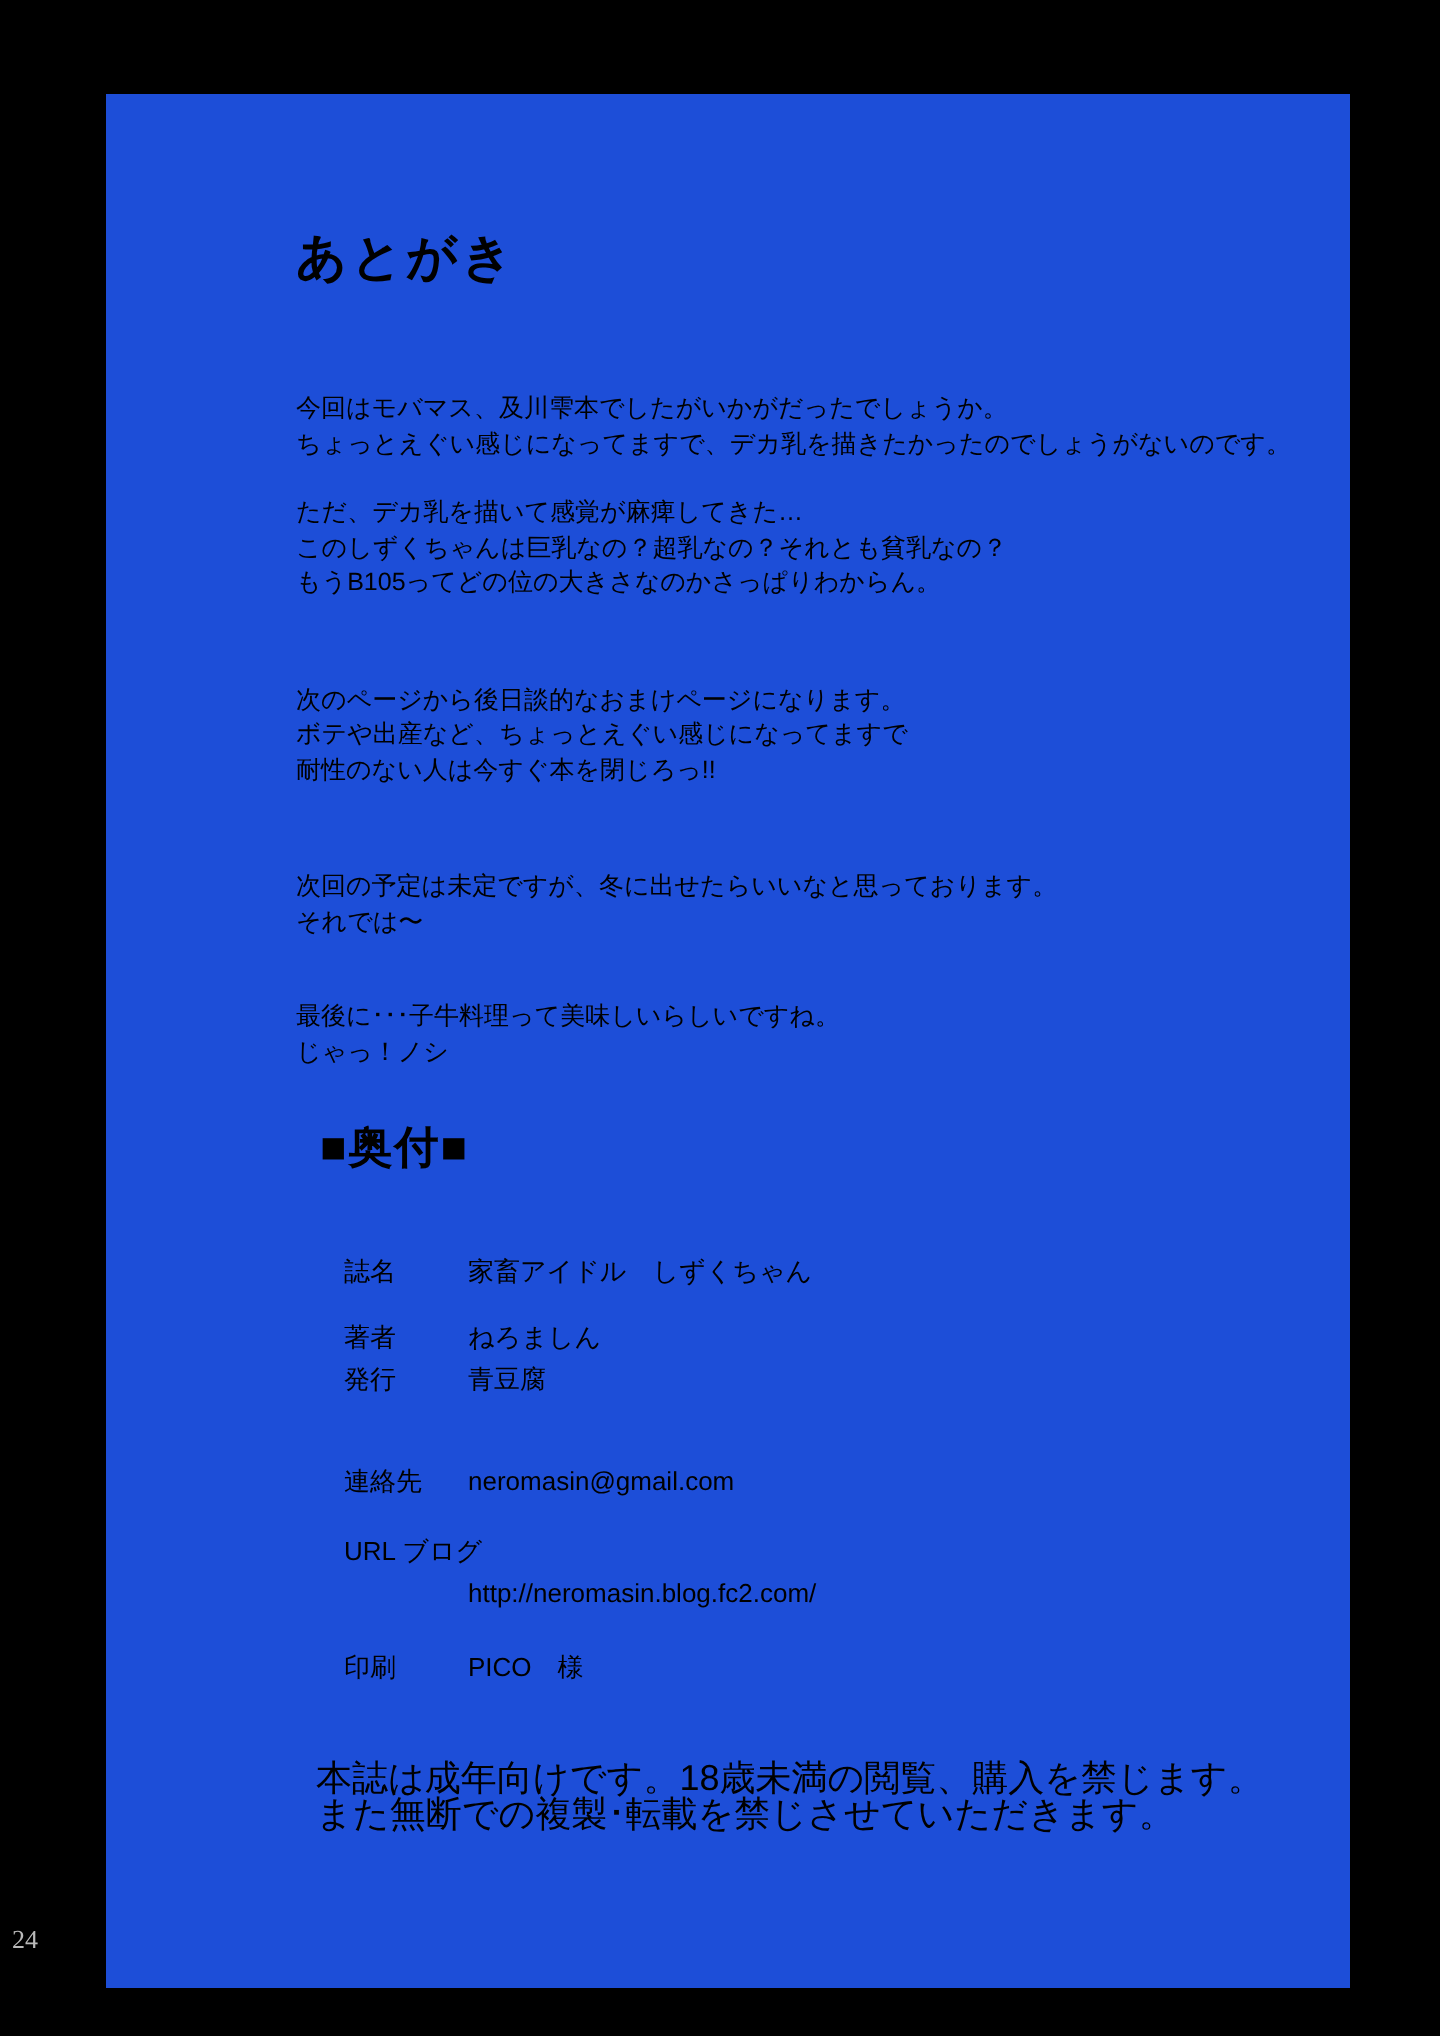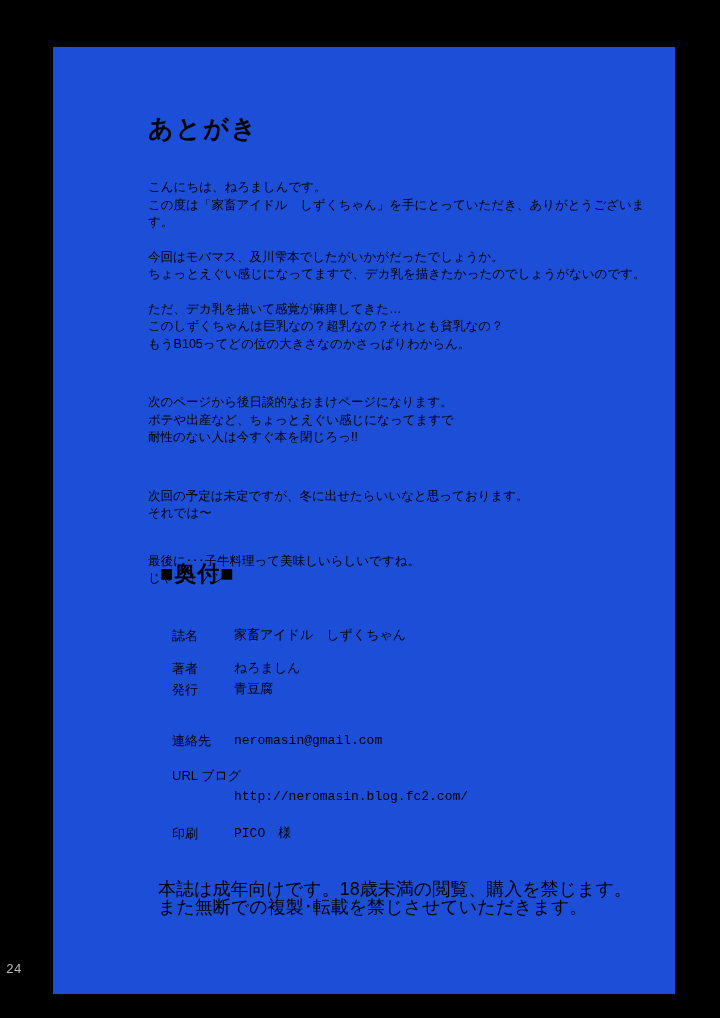--- a/index.html
+++ b/index.html
@@ -21,21 +21,21 @@
     width: 622px;
     height: 947px;
     background: #1d4ed8;
   }
   .page-number {
     position: absolute;
     left: 6px;
     top: 962px;
     color: #b9b9b9;
     font-size: 13px;
-    font-family: Liberation Mono, monospace;
+    font-family: Liberation Serif, serif;
     letter-spacing: 0px;
   }
   .content {
     position: absolute;
     left: 95px;
     top: 65px;
     width: 500px;
   }
   .afterword-title {
     font-size: 25px;
@@ -82,21 +82,20 @@
     font-family: "Liberation Sans", sans-serif;
   }
   .info-label {
     width: 62px;
     flex: 0 0 62px;
     white-space: nowrap;
   }
   .info-value {
     flex: 1 1 auto;
     white-space: pre-line;
-    font-family: Liberation Mono, monospace;
   }
   .row-gap-1 { height: 12px; }
   .row-gap-2 { height: 16px; }
   .row-gap-3 { height: 14px; }
   .row-gap-4 { height: 14px; }
   .row-gap-5 { height: 16px; }
 
   .notice {
     margin-top: 36px;
     margin-left: 10px;
@@ -108,22 +107,20 @@
   }
 </style>
 </head>
 <body>
 
 <div class="page-sheet">
 
   <div class="content">
     <h1 class="afterword-title">あとがき</h1>
 
-    <p class="para">こんにちは、ねろましんです。
-この度は「家畜アイドル　しずくちゃん」を手にとっていただき、ありがとうございます。</p>
     <div class="gap-sm"></div>
     <p class="para">今回はモバマス、及川雫本でしたがいかがだったでしょうか。
 ちょっとえぐい感じになってますで、デカ乳を描きたかったのでしょうがないのです。</p>
     <div class="gap-sm"></div>
     <p class="para">ただ、デカ乳を描いて感覚が麻痺してきた…
 このしずくちゃんは巨乳なの？超乳なの？それとも貧乳なの？
 もうB105ってどの位の大きさなのかさっぱりわからん。</p>
     <div class="gap-lg"></div>
     <p class="para">次のページから後日談的なおまけページになります。
 ボテや出産など、ちょっとえぐい感じになってますで

